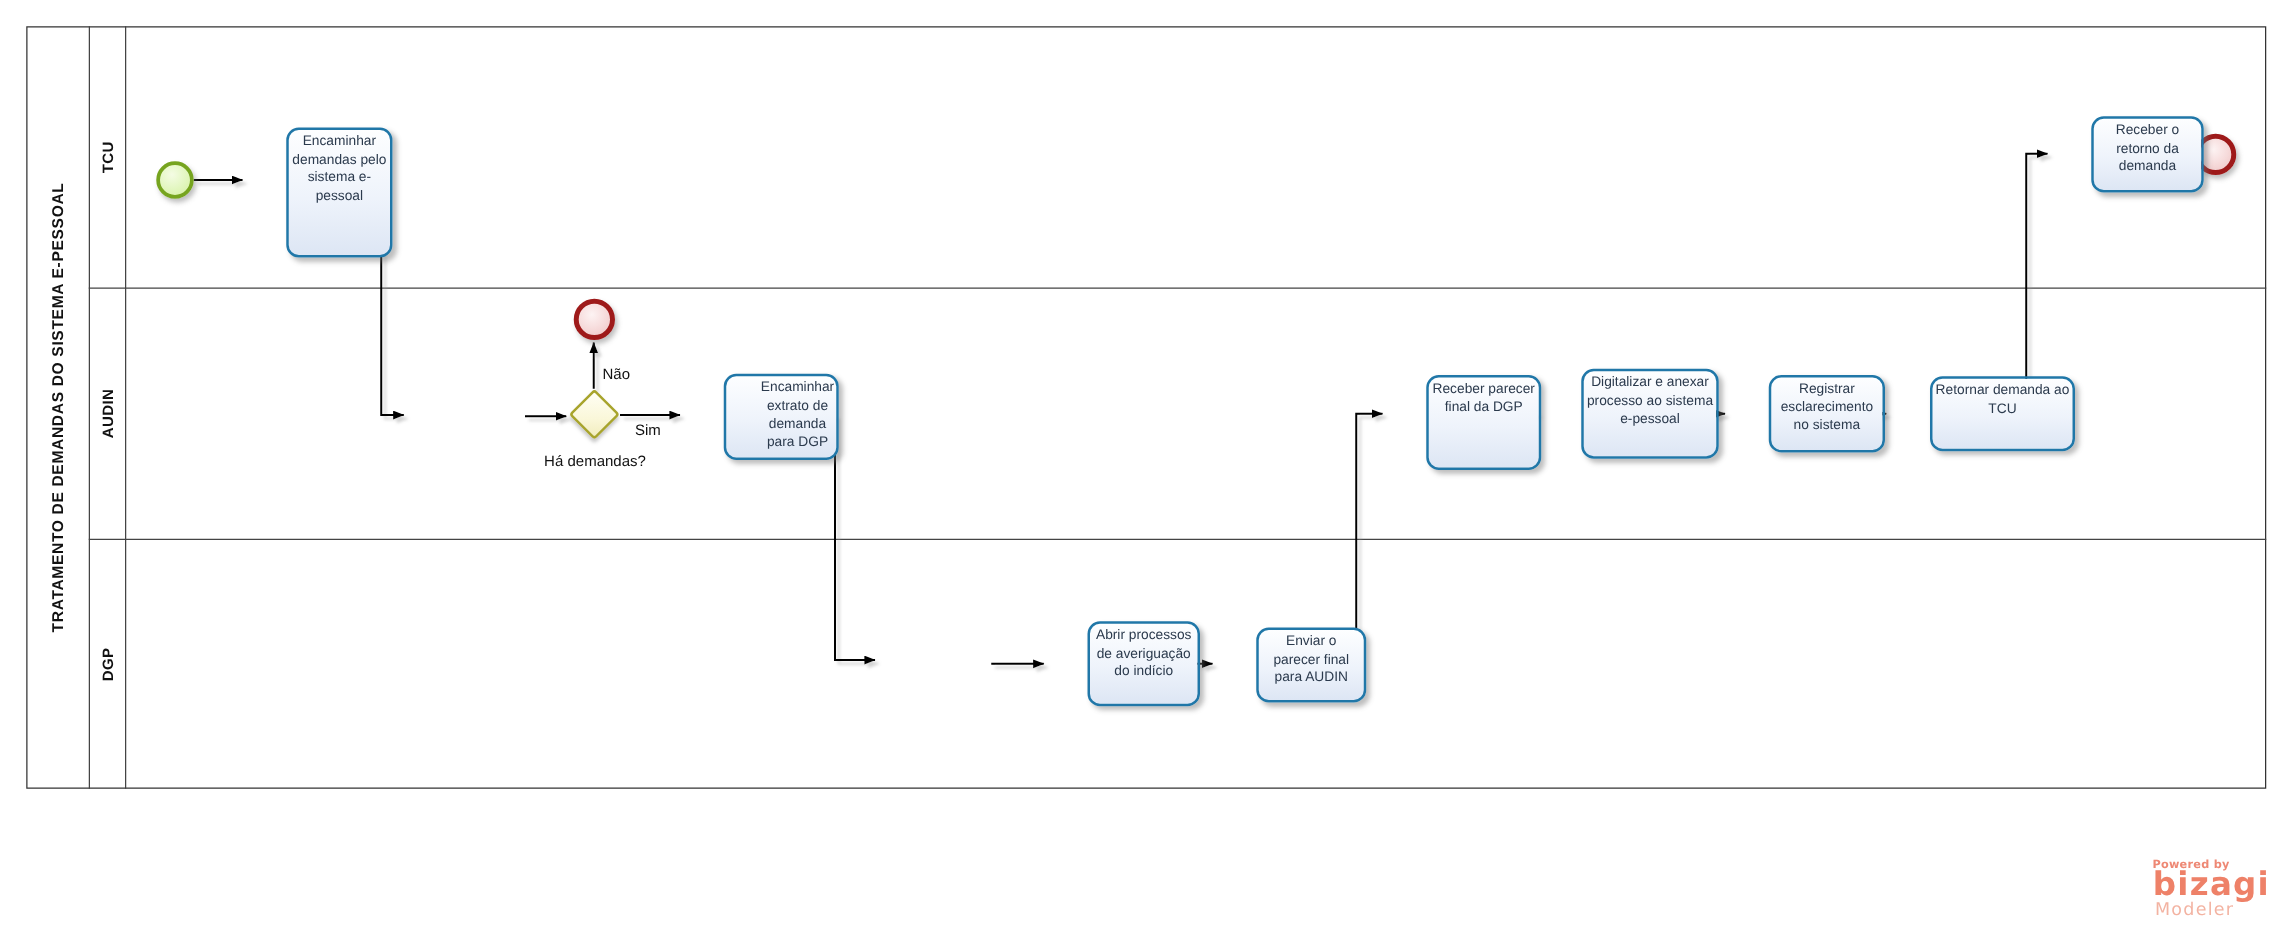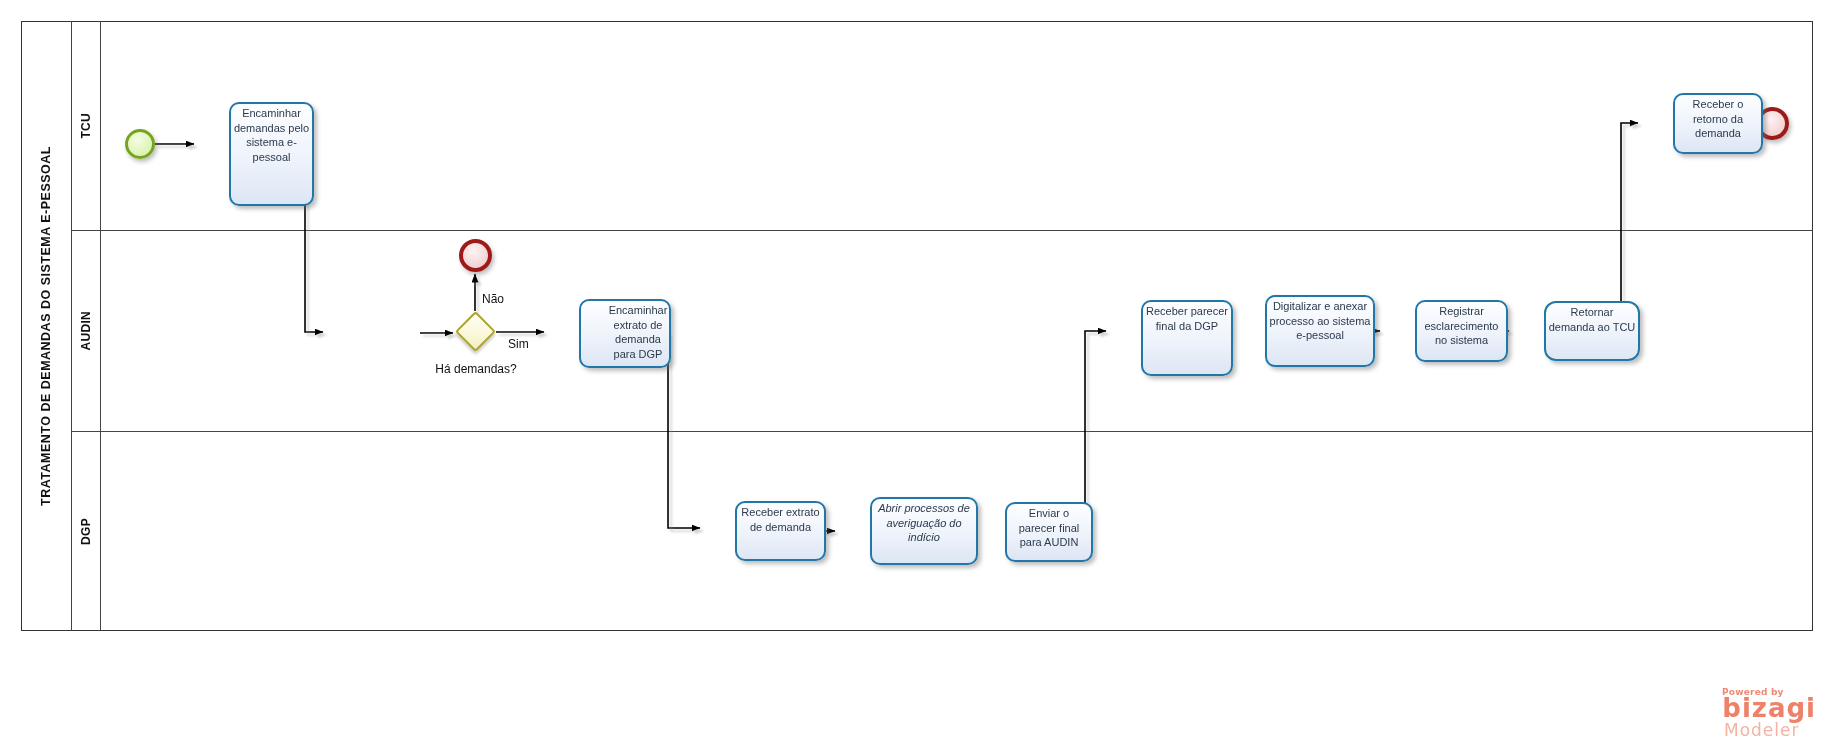--- a/index.html
+++ b/index.html
@@ -37,21 +37,21 @@
   .flow-label{position:absolute;font-size:12px;color:#111;}
   .center{text-align:center;}
   
   svg.flows{position:absolute;left:0;top:0;}
   
   .brand{position:absolute;left:1722px;top:687px;width:94px;font-family:"DejaVu Sans",sans-serif;}
   .brand .pby{display:block;text-align:left;font-size:9px;font-weight:bold;color:#ee8874;
               padding-right:3px;letter-spacing:.2px;}
   .brand .nm{display:block;text-align:right;font-size:26px;font-weight:bold;color:#ee8168;
              line-height:.85;letter-spacing:1px;}
-  .brand .md{display:block;text-align:left;font-size:17px;color:#f3b3a2;letter-spacing:1px;
+  .brand .md{display:block;text-align:left;font-size:14px;color:#f3b3a2;letter-spacing:1px;
              padding-left:2px;margin-top:1px;}
 </style>
 </head>
 <body>
 
 <div class="canvas">
 
   <div class="pool-frame"></div>
   <div class="vline" style="left:71px;"></div>
   <div class="vline" style="left:100px;"></div>
@@ -119,28 +119,25 @@
   </div>
   <div class="task" style="left:1108px;top:300px;width:92px;height:76px;">
     <span>Receber parecer final da DGP</span>
   </div>
   <div class="task" style="left:1382px;top:300px;width:93px;height:62px;">
     <span>Registrar esclarecimento no sistema</span>
   </div>
   <div class="task" style="left:1232px;top:295px;width:110px;height:72px;">
     <span>Digitalizar e anexar processo ao sistema e-pessoal</span>
   </div>
-  <div class="task" style="left:1511px;top:301px;width:96px;height:60px;border-radius:12px;">
+  <div class="task" style="left:1511px;top:301px;width:116px;height:60px;">
     <span>Retornar demanda ao TCU</span>
   </div>
 
-  <div class="task" style="left:702px;top:501px;width:91px;height:60px;">
-    <span>Receber extrato de demanda</span>
-  </div>
-  <div class="task" style="left:837px;top:497px;width:108px;height:68px;font-style:italic;">
+  <div class="task" style="left:837px;top:497px;width:90px;height:68px;">
     <span>Abrir processos de averiguação do indício</span>
   </div>
   <div class="task" style="left:972px;top:502px;width:88px;height:60px;">
     <span>Enviar o parecer final para AUDIN</span>
   </div>
 
   <div class="brand">
     <span class="pby">Powered by</span>
     <span class="nm">bizagi</span>
     <span class="md">Modeler</span>

